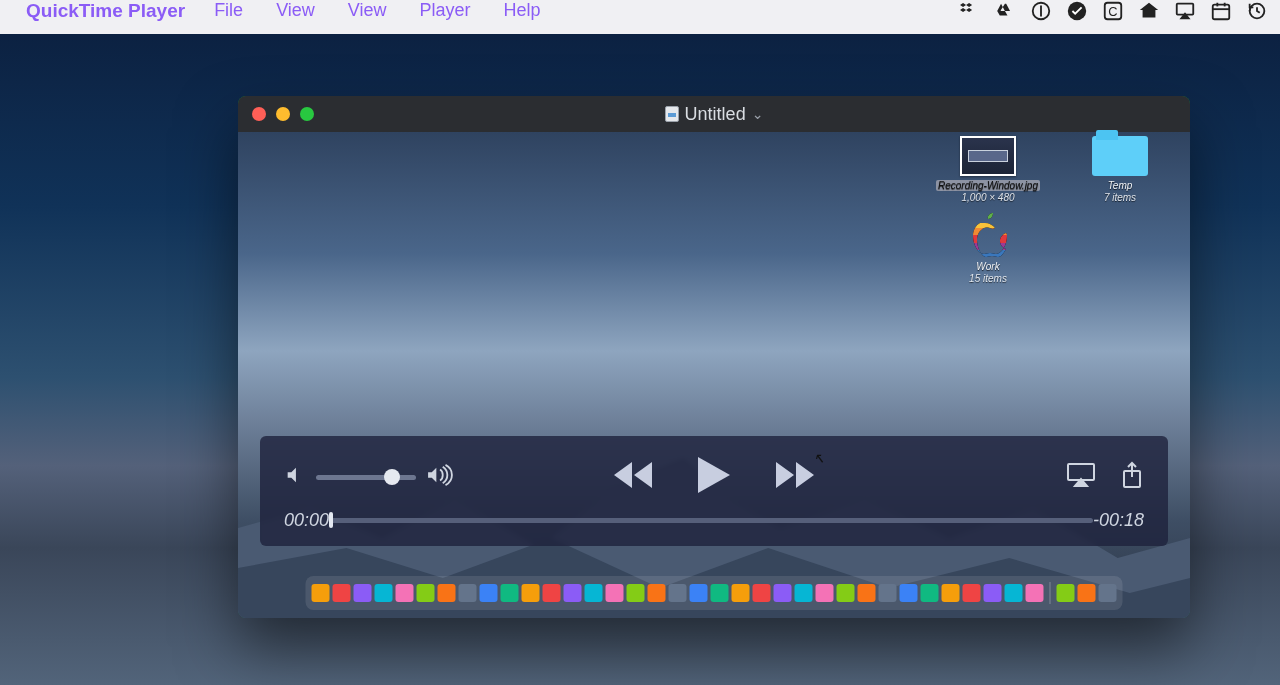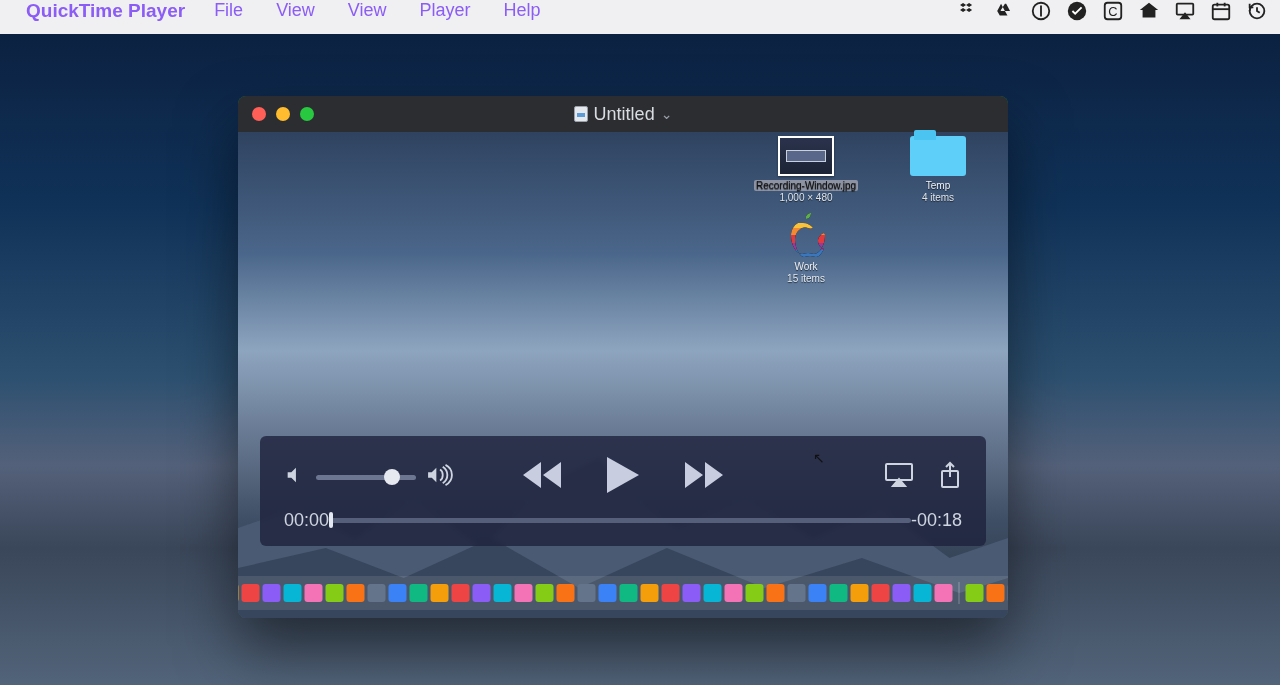--- a/index.html
+++ b/index.html
@@ -12,32 +12,32 @@
 .menubar { position:absolute; top:0; left:0; right:0; height:34px; background:rgba(245,245,247,0.98); display:flex; align-items:flex-start; padding:0 12px; font-size:18px; color:#8b5cf6; }
 .menubar .apple { font-size:20px; margin-right:14px; }
 .menubar .appname { font-weight:700; margin-right:18px; font-size:19px; }
 .menubar .menu { margin-right:22px; cursor:default;margin-left:11px; }
 .menubar .spacer { flex:1; }
 .menubar .tray { display:flex; align-items:center; gap:14px; font-size:18px; }
 .menubar .tray svg, .menubar .tray span { display:inline-flex; align-items:center; }
 .tray-item { width:22px; height:22px; display:inline-flex; align-items:center; justify-content:center; }
 
 
-.qtwin { position:absolute; left:238px; top:96px; width:770px; height:522px; border-radius:8px; overflow:hidden; box-shadow: 0 30px 60px rgba(0,0,0,0.5); background:#15803d; }
+.qtwin { position:absolute; left:238px; top:96px; width:952px; height:522px; border-radius:8px; overflow:hidden; box-shadow: 0 30px 60px rgba(0,0,0,0.5); background:#15803d; }
 .qtwin .titlebar { height:36px; background:#2b2d31; display:flex; align-items:center; position:relative; }
 .dots { display:flex; gap:10px; margin-left:14px; }
 .dot { width:14px; height:14px; border-radius:50%; }
 .dot.red { background:#ff5f57; } .dot.yellow { background:#febc2e; } .dot.green { background:#28c840; }
 .title-center { position:absolute; left:0; right:0; display:flex; align-items:center; justify-content:center; gap:6px; color:#d9dde2; font-size:18px; pointer-events:none; }
 .title-center .chev { font-size:14px; color:#9aa0a9; }
 .doc-icon { width:14px; height:16px; background:#e5e8ec; border:1px solid #9aa1aa; border-radius:2px; position:relative; }
 .doc-icon::after { content:""; position:absolute; inset:3px 2px; background:linear-gradient(#5c9bd5,#5c9bd5); height:4px; top:6px; }
 
 
-.qtcontent { position:relative; width:100%; height:486px; background:linear-gradient(to bottom,#2f4360 0%, #4a668a 25%, #8ea5bf 45%, #6d7f98 60%, #3e4e64 80%, #2b3546 100%); }
+.qtcontent { position:relative; width:100%; height:486px; background:linear-gradient(to bottom,#2f4360 0%, #4a668a 25%, #8ea5bf 45%, #6d7f98 60%, #3e4e64 80%, #2b3546 100%);font-style:italic; }
 .mountain { position:absolute; left:0; right:0; bottom:0; height:220px;
   background:
    radial-gradient(circle at 50% -10%, rgba(255,255,255,0) 0%, rgba(255,255,255,0) 100%),
    linear-gradient(to bottom, rgba(72,89,112,0) 0%, rgba(72,89,112,0) 100%);
 }
 
 .mountain svg { position:absolute; bottom:0; left:0; width:100%; height:100%; }
 
 
 .icons { position:absolute; top:4px; right:10px; display:grid; grid-template-columns:120px 120px; gap:8px 12px; }
@@ -171,21 +171,21 @@
 
       <div class="icon-item">
         <div class="thumb inner"></div>
         <div class="label"><span class="hl">Recording-Window.jpg</span></div>
         <div class="label sub">1,000 × 480</div>
       </div>
 
       <div class="icon-item">
         <div class="folder"></div>
         <div class="label">Temp</div>
-        <div class="label sub">4 items</div>
+        <div class="label sub">7 items</div>
       </div>
 
       <div class="icon-item">
         <div class="rainbow-apple">
           <svg viewBox="0 0 40 46">
               <path d="M20 8c3 0 5-3 5-6-3 0-6 3-5 6zm-8 4c-4 2-7 7-7 13 0 8 5 18 11 18 2 0 3-1 6-1s4 1 6 1c6 0 11-10 11-18 0-1 0-2-1-3-3 1-6 4-6 8 0 4 3 7 6 8-2 4-5 8-8 8-2 0-3-1-6-1s-4 1-6 1c-4 0-9-9-9-17 0-6 3-10 7-12 2-1 4-1 6 0 2 1 3 1 5 0-2-3-6-5-10-5-2 0-4 0-5 0z"></path>
           <defs>
                 <linearGradient id="rb" x1="0" y1="0" x2="0" y2="1">
             <stop offset="0" stop-color="#5fb04a"></stop>
                   <stop offset="0.17" stop-color="#5fb04a"></stop>

